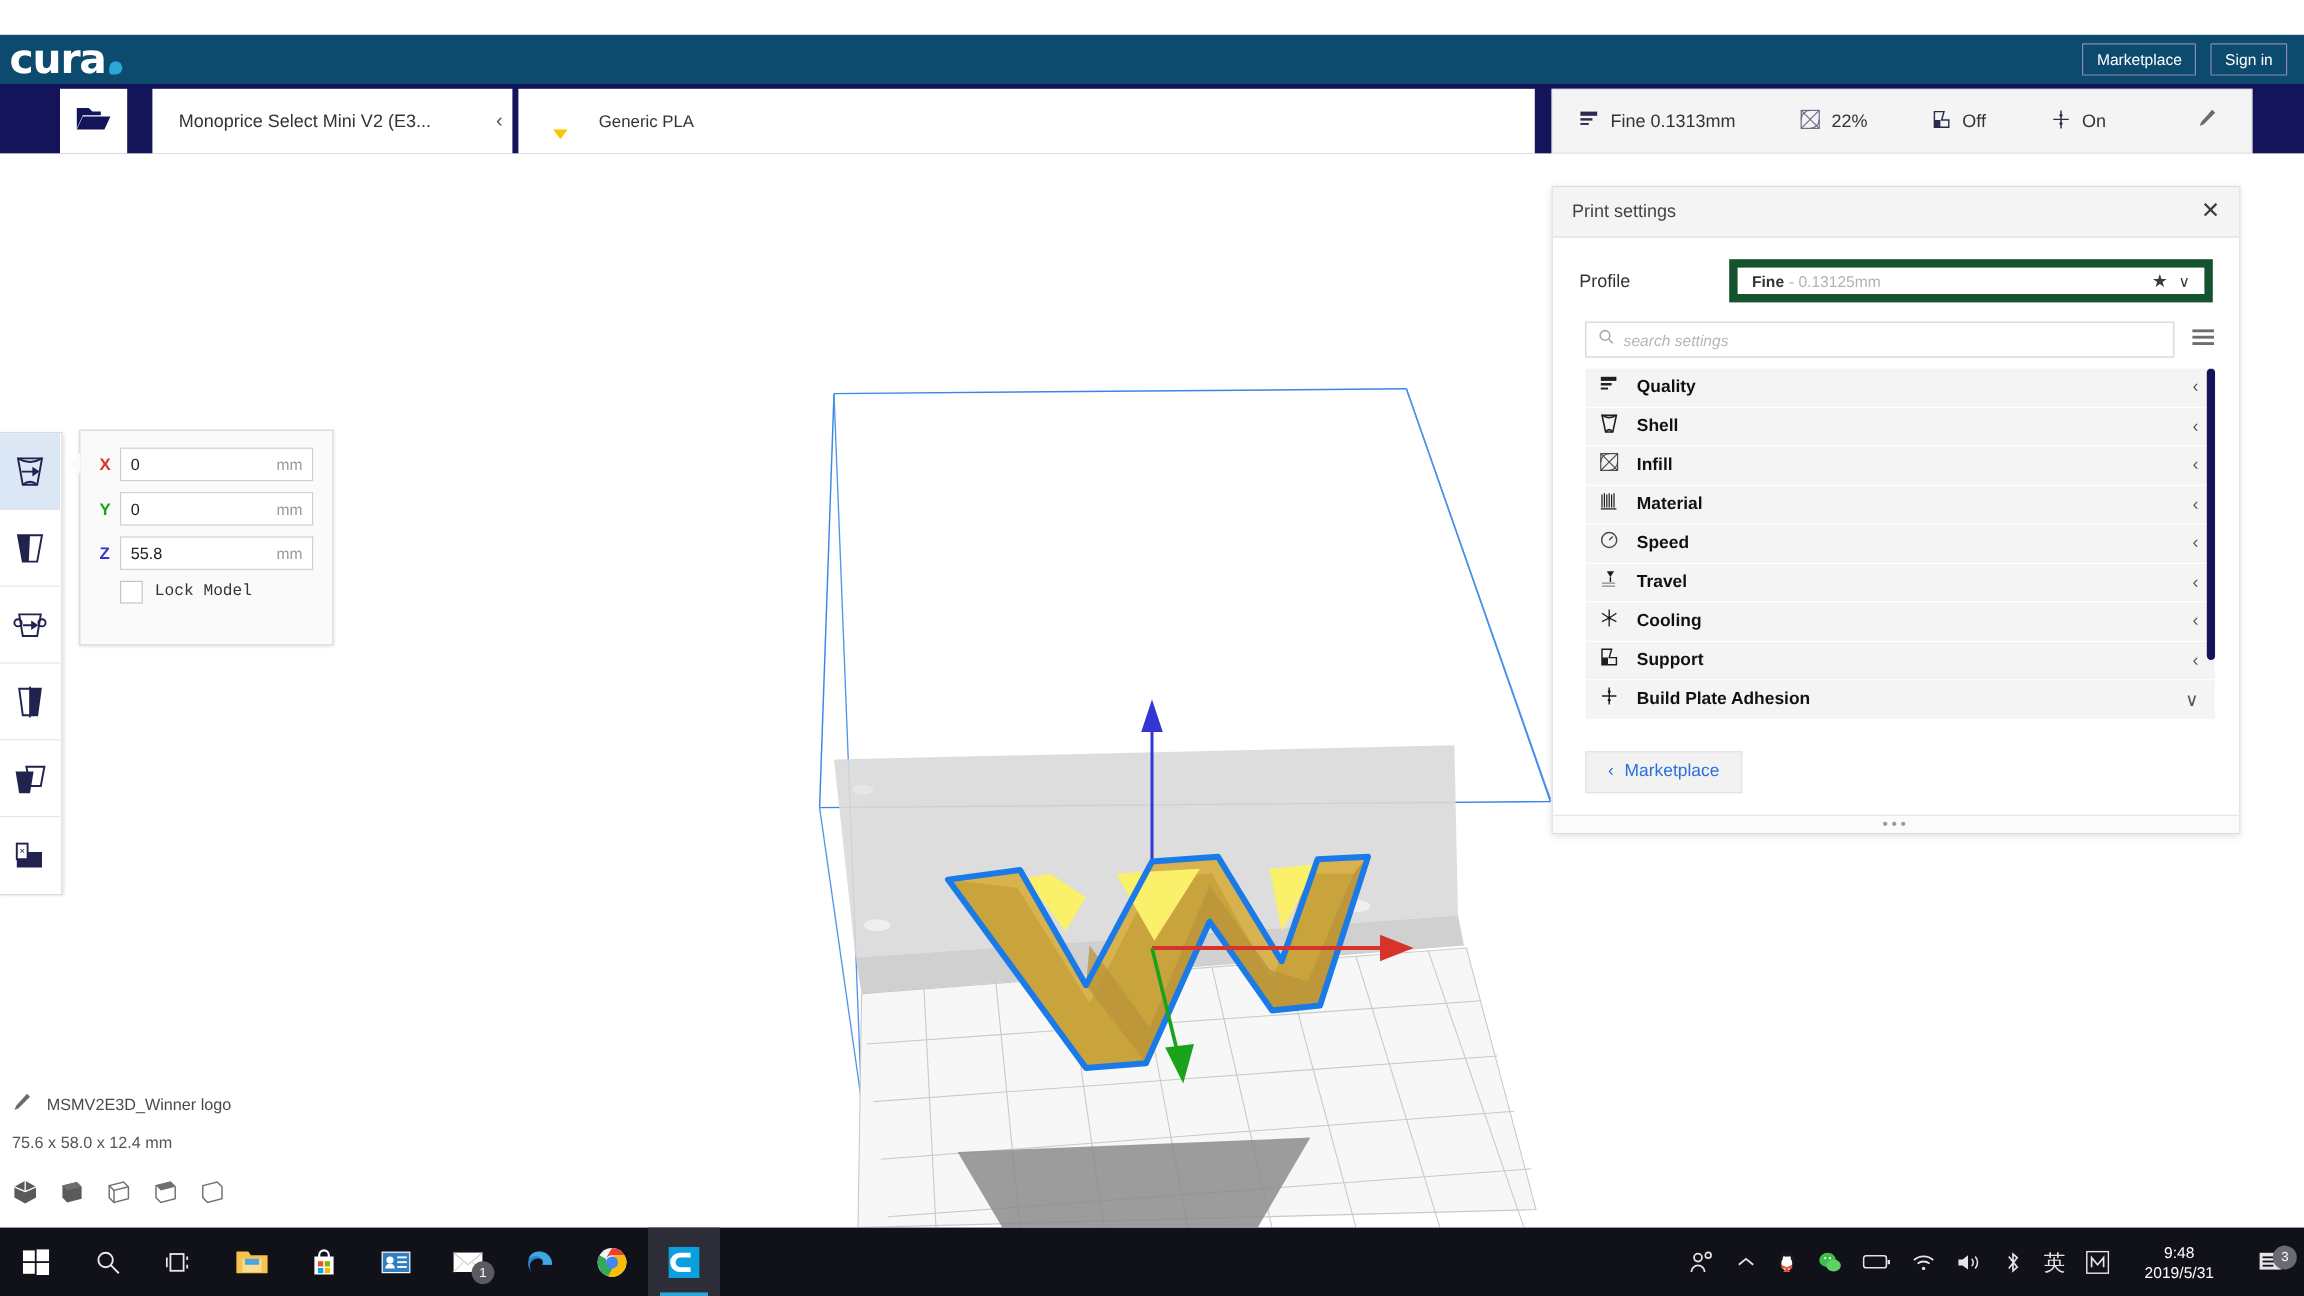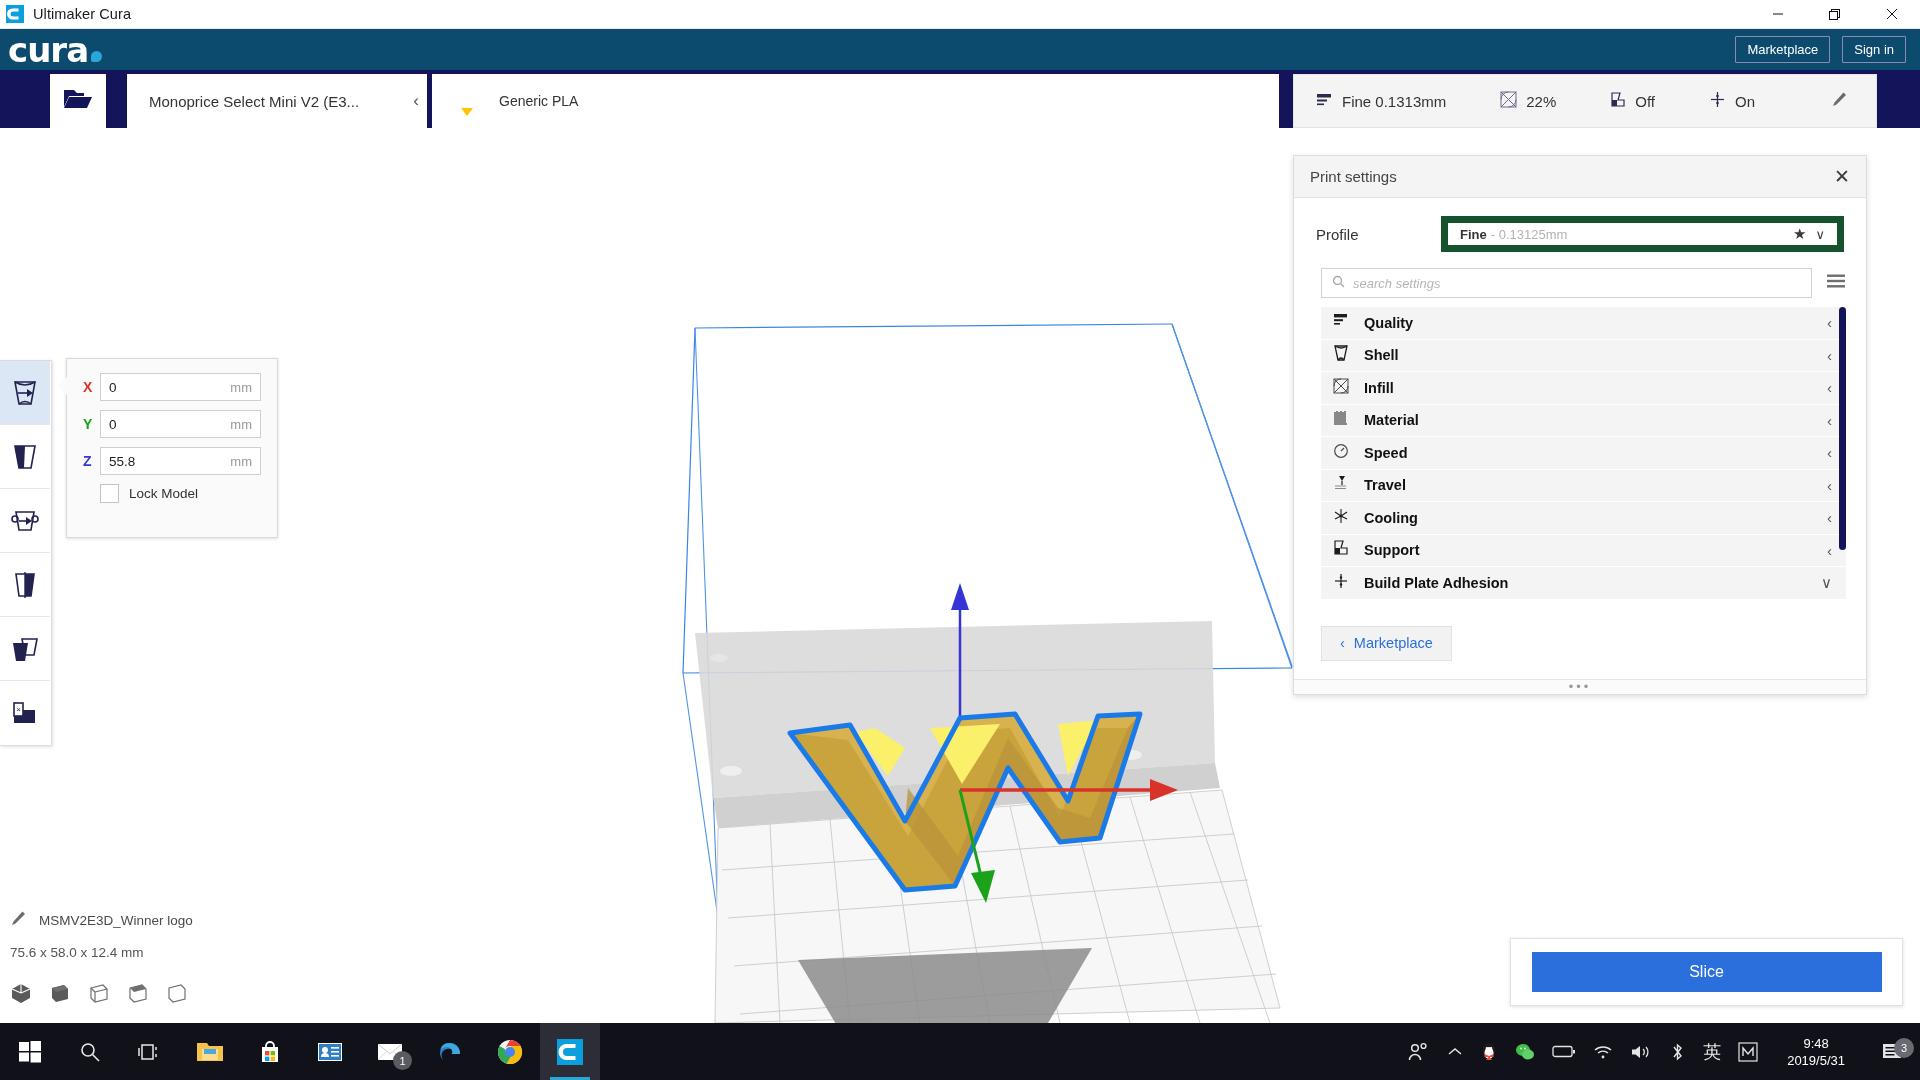--- a/index.html
+++ b/index.html
@@ -127,21 +127,21 @@
   }
   .posrow { display: flex; align-items: center; margin-bottom: 9px; }
   .axis-label { width: 17px; font-size: 14px; font-weight: 700; }
   .axis-x { color: #d8332a; } .axis-y { color: #1ba21b; } .axis-z { color: #3535d4; }
   .posinput {
     flex: 1; height: 28px; border: 1px solid #cfcfcf; background: #fff;
     display: flex; align-items: center; padding: 0 8px;
     font-size: 13.5px; color: #222;
   }
   .posinput .unit { margin-left: auto; color: #9a9a9a; font-size: 13px; }
-  .lockrow { display: flex; align-items: center; margin-top: 6px; margin-left: 17px; gap: 10px; }
+  .lockrow { display: flex; align-items: center; margin-top: 6px; margin-left: 17px; gap: 10px; font-family: Liberation Mono, monospace; }
   .checkbox { width: 19px; height: 19px; border: 1px solid #c4c4c4; background: #fff; }
   .lockrow span { font-size: 13.5px; color: #333; }
 
   
   .objinfo { position: absolute; left: 10px; top: 910px; width: 360px; }
   .objname { display: flex; align-items: center; gap: 12px; font-size: 13.5px; color: #4a4a4a; }
   .objdims { margin-top: 15px; font-size: 13.5px; color: #555; }
   .viewcubes { margin-top: 22px; display: flex; gap: 17px; align-items: center; }
 
   
@@ -233,48 +233,20 @@
     position: absolute; right: -2px; bottom: 4px; width: 20px; height: 20px;
     border-radius: 50%; background: #6a6a72; color: #fff; font-size: 11px;
     display: flex; align-items: center; justify-content: center;
   }
 </style>
 </head>
 <body>
 
 <div id="app">
 
-  <div class="titlebar">
-    <span class="tb-icon">
-      <svg width="18" height="18" viewBox="0 0 18 18">
-        <rect x="0" y="0" width="18" height="18" fill="#0aa0dd"></rect>
-        <path d="M12.5 3.5 L6.5 3.5 A5 5 0 0 0 6.5 14.5 L12.5 14.5 L12.5 11.5 L7 11.5 A2.2 2.2 0 0 1 7 6.5 L12.5 6.5 Z" fill="#fff"></path>
-      </svg>
-    </span>
-    <span class="tb-title">Ultimaker Cura</span>
-    <div class="tb-controls">
-      <div class="tb-btn">
-        <svg width="12" height="12" viewBox="0 0 12 12">
-            <line x1="1" y1="6" x2="11" y2="6" stroke="#111" stroke-width="1"></line>
-          </svg>
-      </div>
-      <div class="tb-btn">
-        <svg width="13" height="13" viewBox="0 0 13 13">
-          <rect x="3.5" y="1.5" width="8" height="8" fill="none" stroke="#111" stroke-width="1"></rect>
-          <rect x="1.5" y="3.5" width="8" height="8" fill="#fff" stroke="#111" stroke-width="1"></rect>
-        </svg>
-      </div>
-      <div class="tb-btn close">
-        <svg width="12" height="12" viewBox="0 0 12 12">
-          <line x1="1" y1="1" x2="11" y2="11" stroke="currentColor" stroke-width="1"></line>
-          <line x1="11" y1="1" x2="1" y2="11" stroke="currentColor" stroke-width="1"></line>
-        </svg>
-      </div>
-    </div>
-  </div>
 
   <div class="header">
     <div class="logo">
       <span class="logo-text">cura</span>
       <span class="logo-dot"></span>
     </div>
     <div class="hdr-right">
       <button class="hdr-btn">Marketplace</button>
       <button class="hdr-btn">Sign in</button>
     </div>
@@ -687,23 +659,20 @@
 
     <div class="ps-foot">
       <div class="rec-btn">
         <span>‹</span>
         <span>Marketplace</span>
       </div>
     </div>
     <div class="ps-grip">•••</div>
   </div>
 
-  <div class="slicepanel">
-    <div class="slice-btn">Slice</div>
-  </div>
 
   <div class="taskbar">
     <div class="tb-app">
       <svg width="22" height="22" viewBox="0 0 22 22">
         <rect x="0" y="1" width="10" height="9" fill="#fff"></rect>
         <rect x="11.5" y="0" width="10.5" height="10" fill="#fff"></rect>
         <rect x="0" y="11.5" width="10" height="9" fill="#fff"></rect>
         <rect x="11.5" y="11.5" width="10.5" height="10" fill="#fff"></rect>
       </svg>
     </div>

